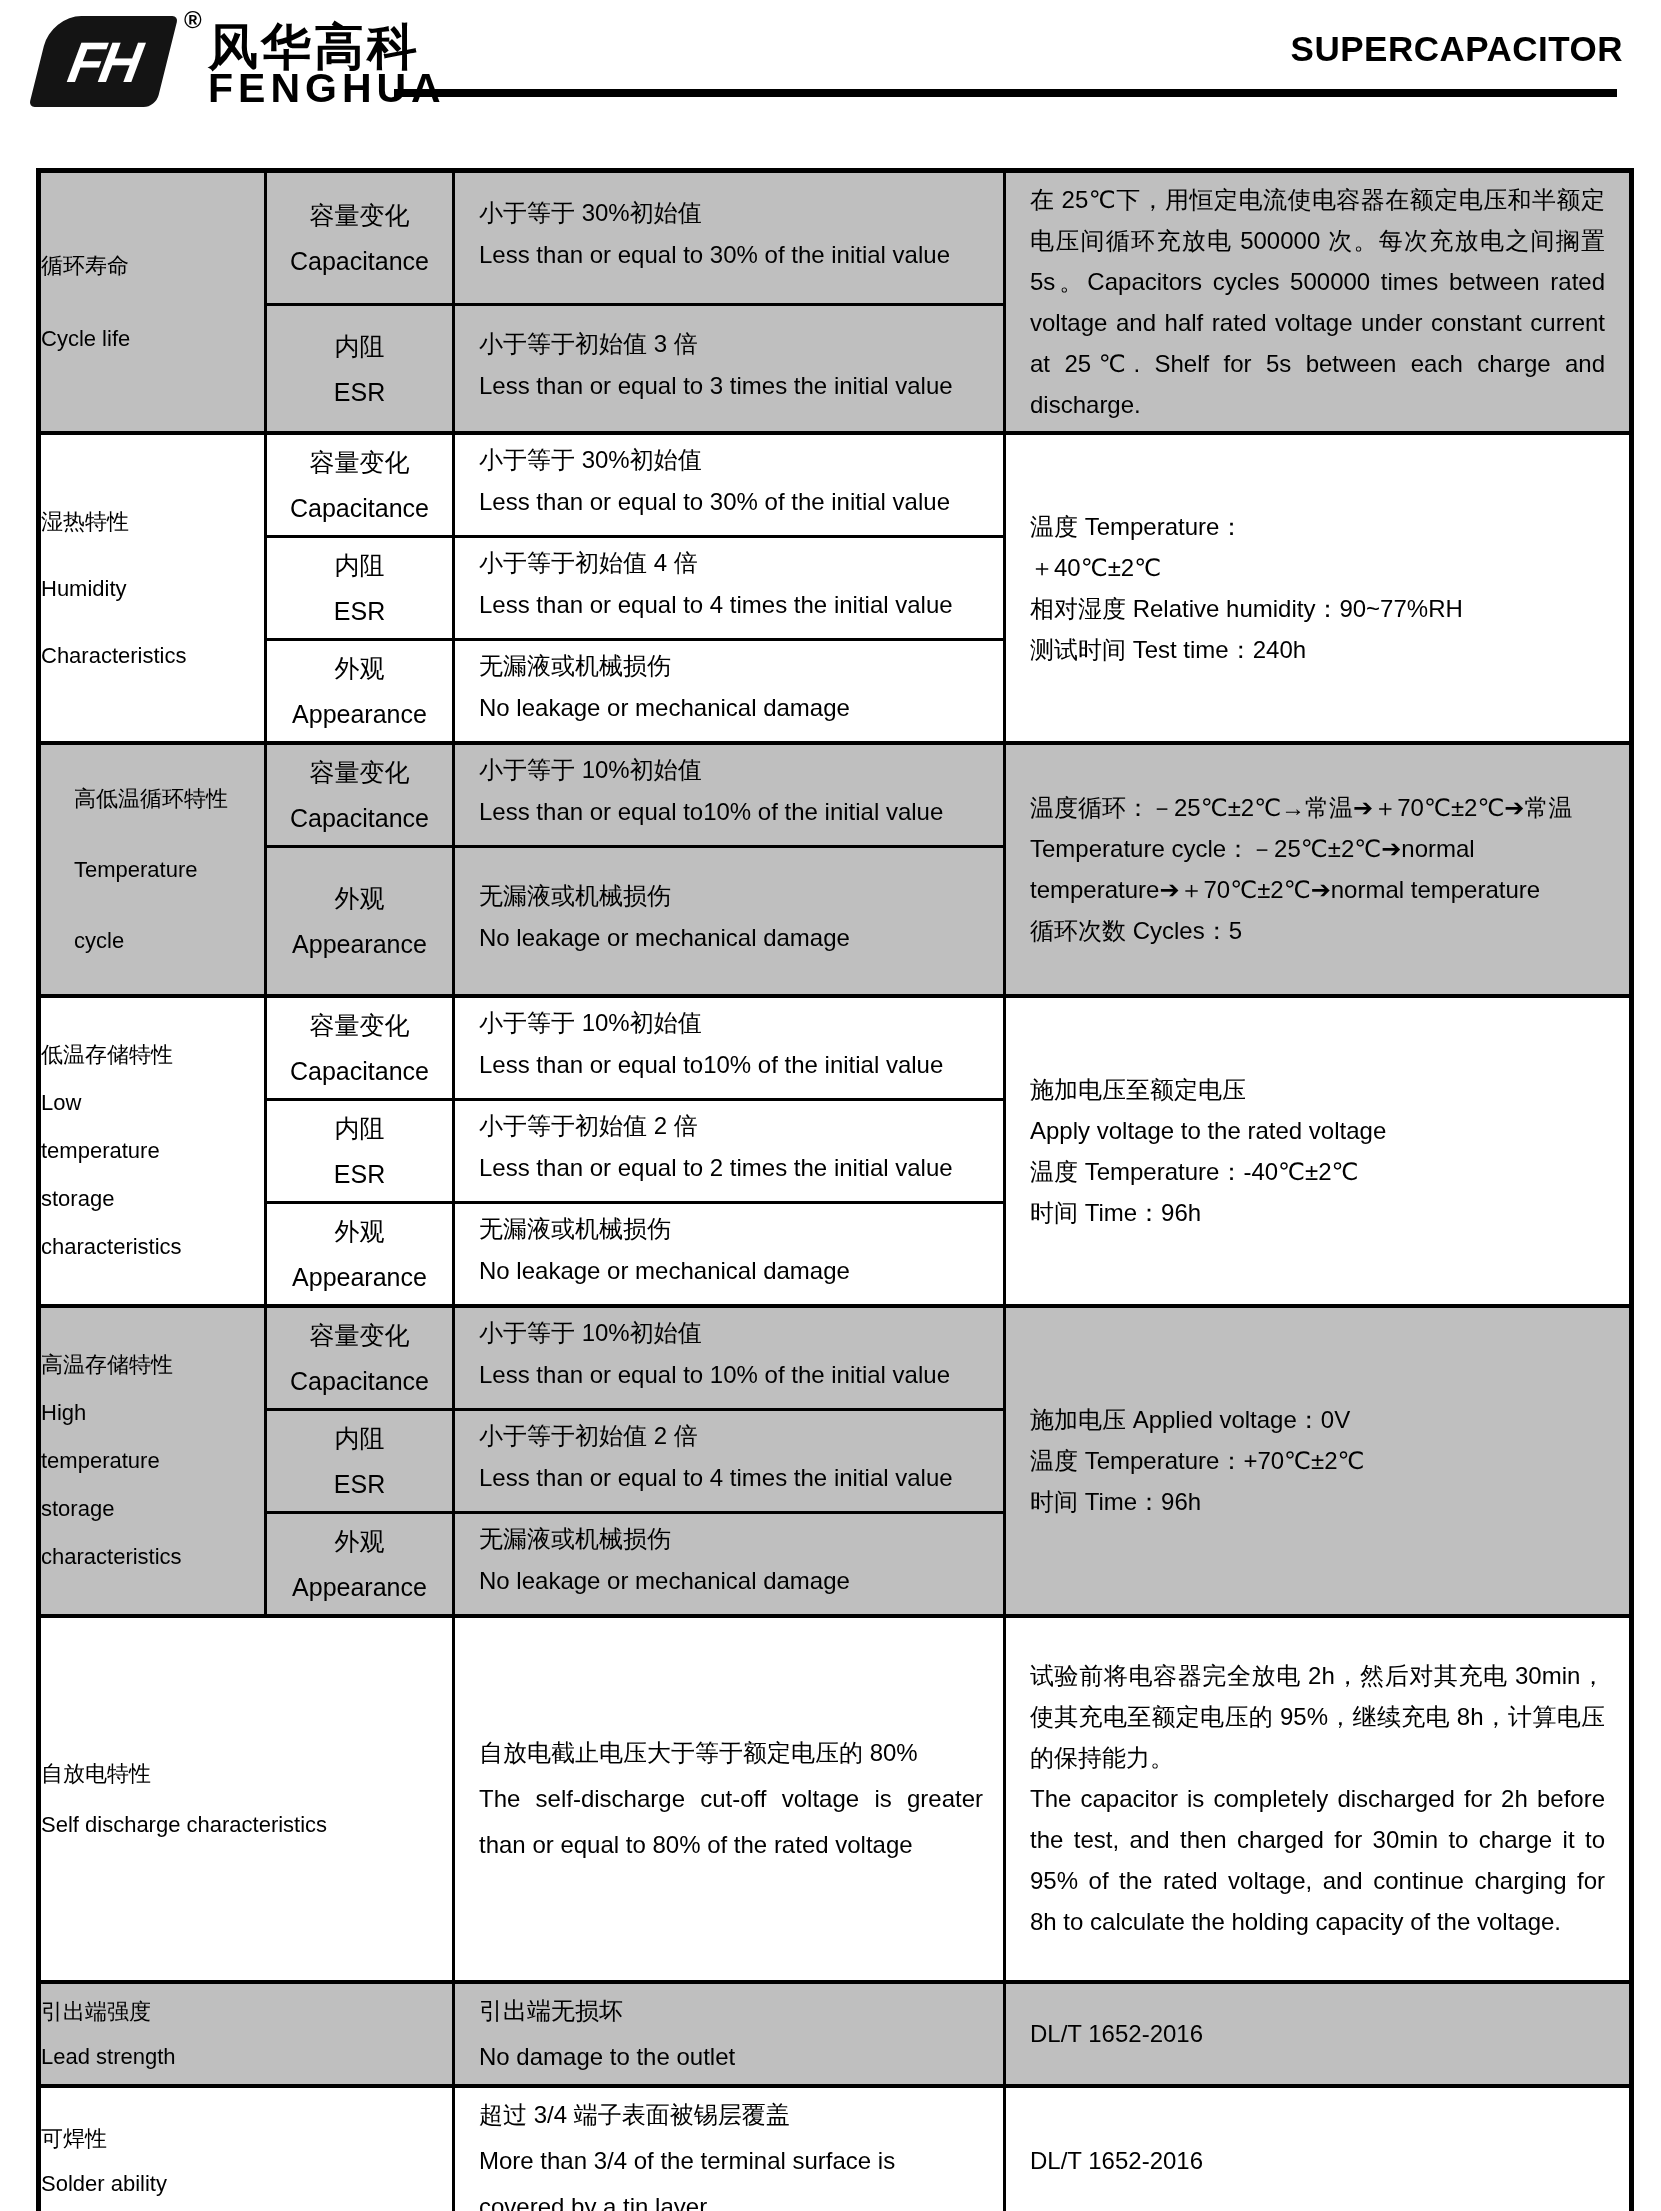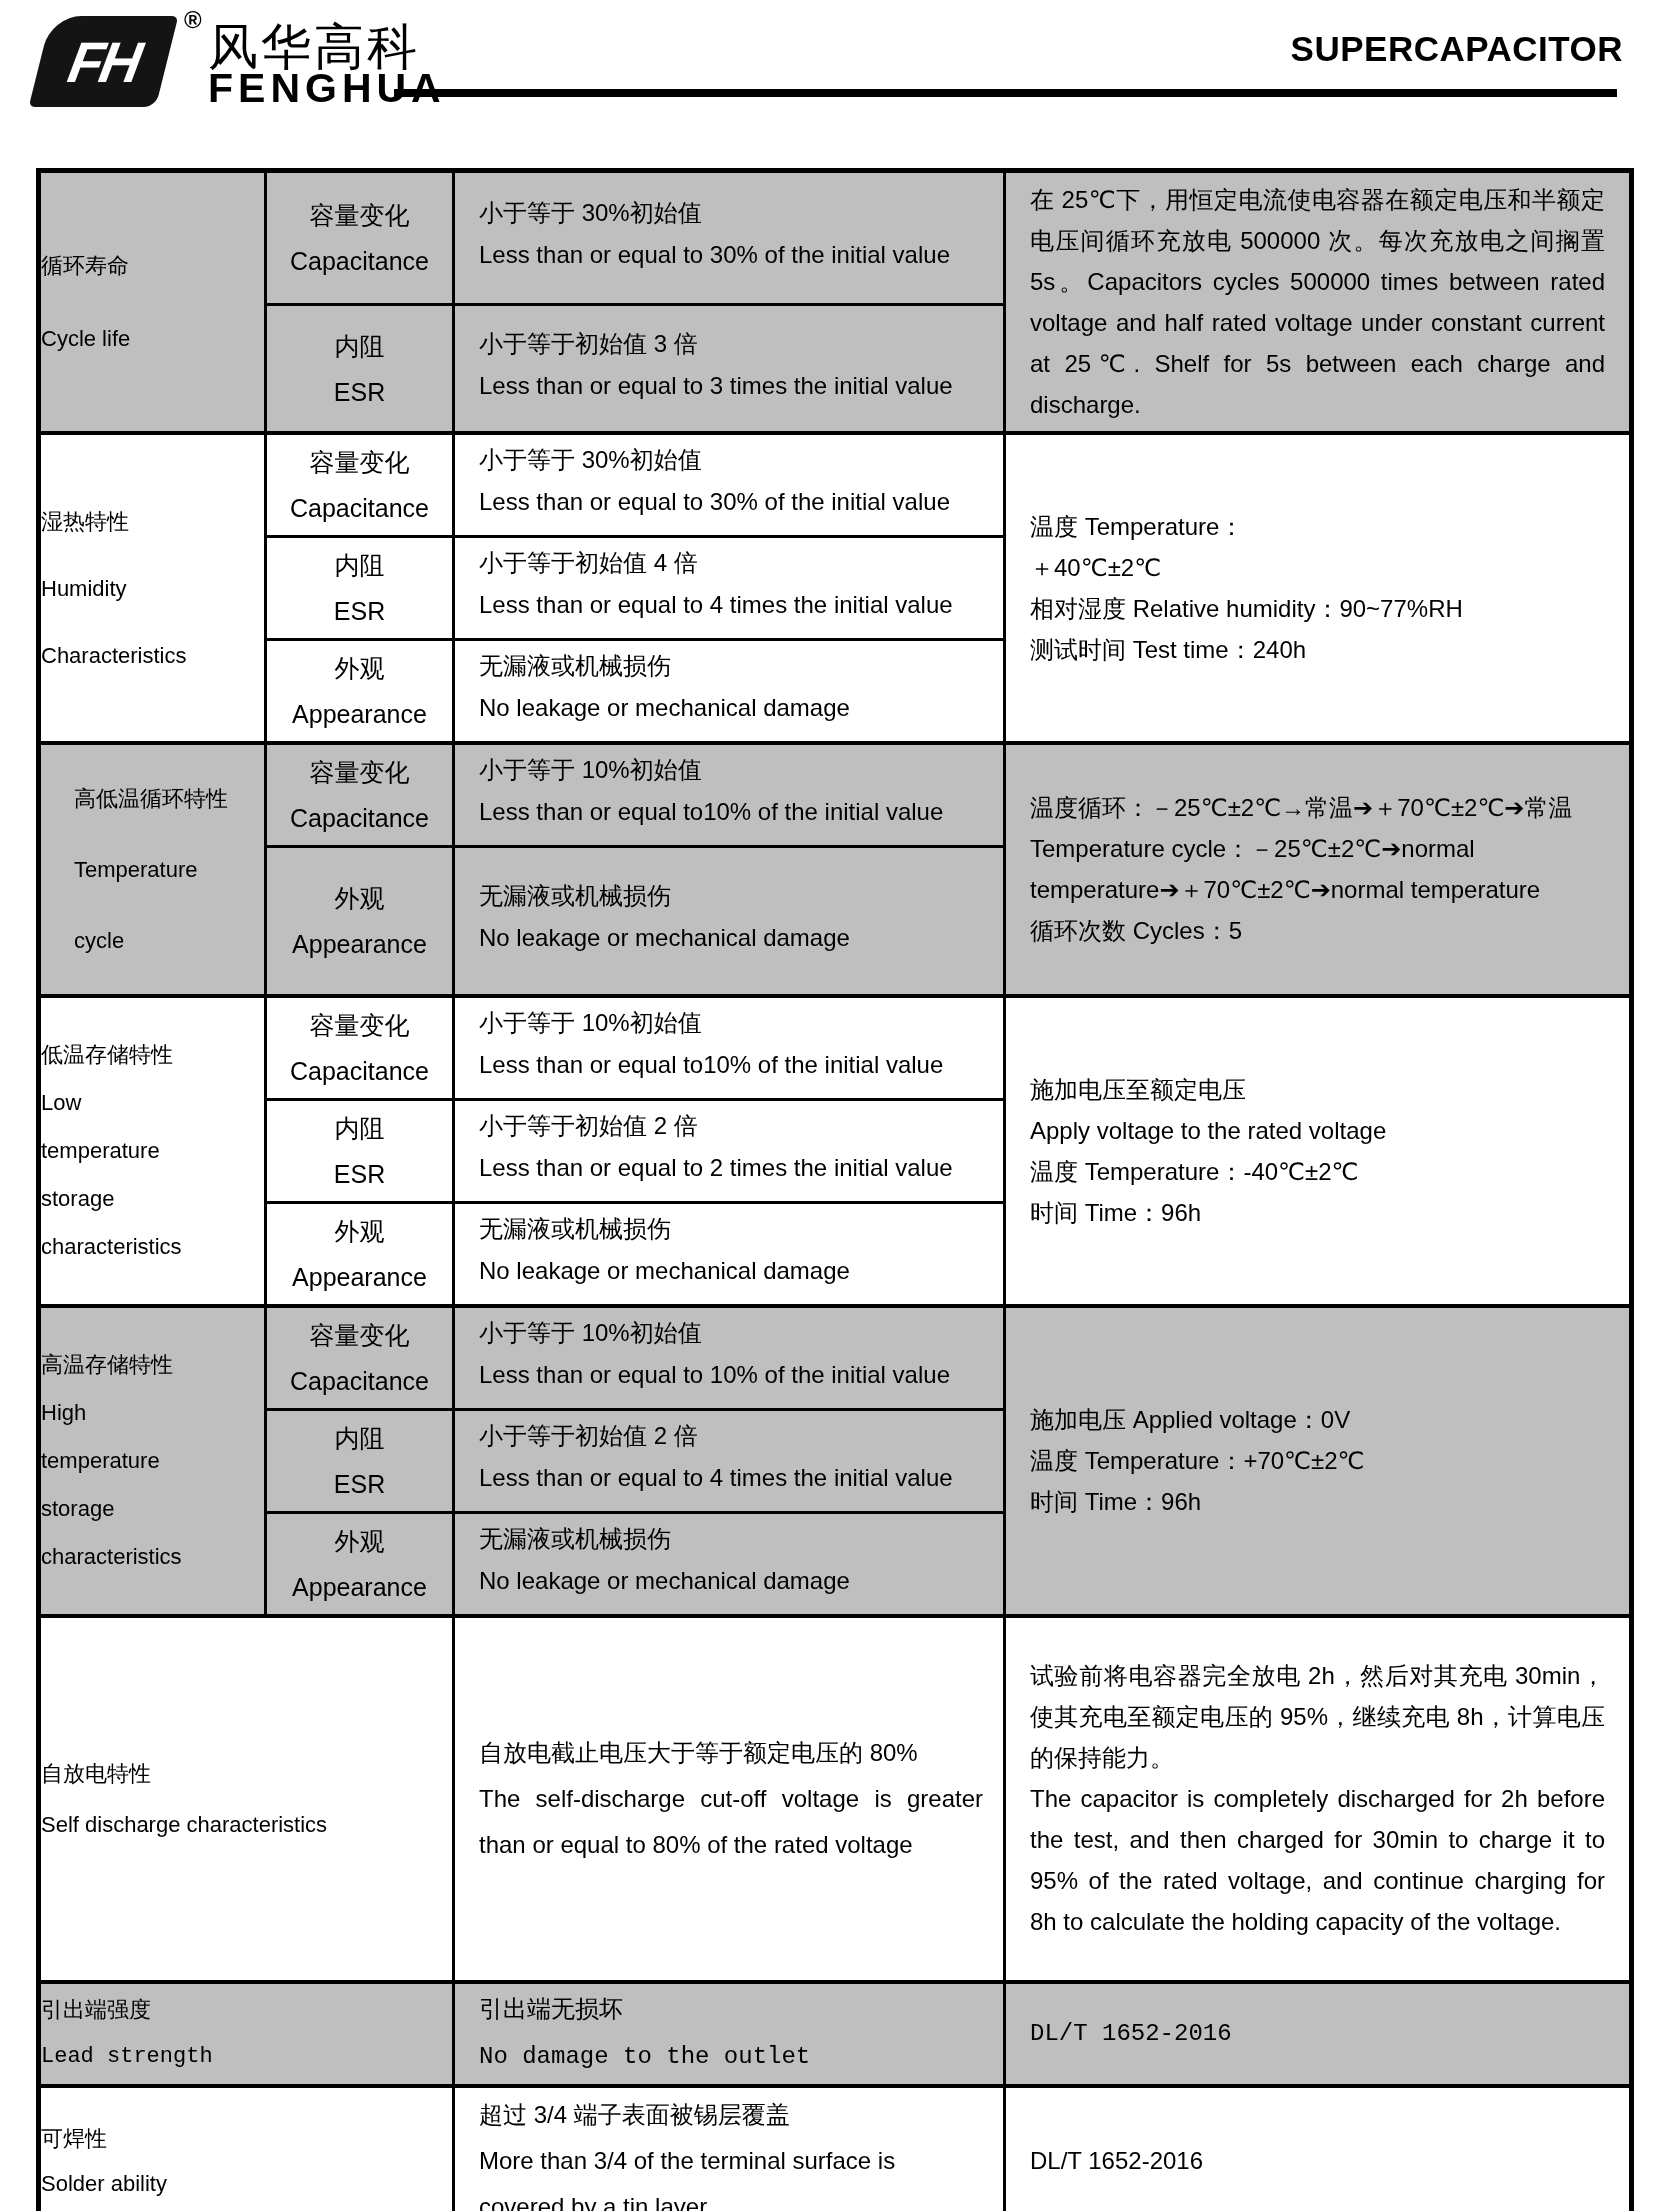--- a/index.html
+++ b/index.html
@@ -16,21 +16,21 @@
     border-radius:30px 6px 12px 6px;
   }
   .logo-fh{
     position:absolute;left:0;top:0;width:100%;height:100%;
     display:flex;align-items:center;justify-content:center;
     color:#fff;font-weight:bold;font-style:italic;font-size:57px;
     letter-spacing:-4px;transform:skewX(4deg);
   }
   .reg-mark{position:absolute;left:184px;top:6px;font-size:24px;font-weight:bold;}
   .brand-cn{
-    position:absolute;left:208px;top:14px;font-size:50px;font-weight:normal;
+    position:absolute;left:208px;top:14px;font-size:50px;font-weight:bold;
     letter-spacing:3px;white-space:nowrap;
   }
   .brand-en{
     position:absolute;left:208px;top:65px;font-size:41px;font-weight:600;
     letter-spacing:5px;white-space:nowrap;
   }
   .doc-title{
     position:absolute;right:38px;top:20px;font-size:35px;font-weight:bold;
     letter-spacing:0.5px;white-space:nowrap;margin-top:9px;
   }
@@ -281,21 +281,21 @@
     <td class="mid">
       <div>自放电截止电压大于等于额定电压的 80%</div>
       <div class="just">The self-discharge cut-off voltage is greater than or equal to 80% of the rated voltage</div>
     </td>
     <td class="cond">
       <div class="just">试验前将电容器完全放电 2h，然后对其充电 30min，使其充电至额定电压的 95%，继续充电 8h，计算电压的保持能力。</div>
       <div class="just">The capacitor is completely discharged for 2h before the test, and then charged for 30min to charge it to 95% of the rated voltage, and continue charging for 8h to calculate the holding capacity of the voltage.</div>
     </td>
   </tr>
 
-  <tr class="gray gs" style="height:95px;font-family:Liberation Mono, monospace;">
+  <tr class="gray gs" style="height:95px;">
     <td class="cat lh45" colspan="2">
       <div>引出端强度</div>
       <div>Lead strength</div>
     </td>
     <td class="mid">
       <div>引出端无损坏</div>
       <div>No damage to the outlet</div>
     </td>
     <td class="cond">
       <div>DL/T 1652-2016</div>

